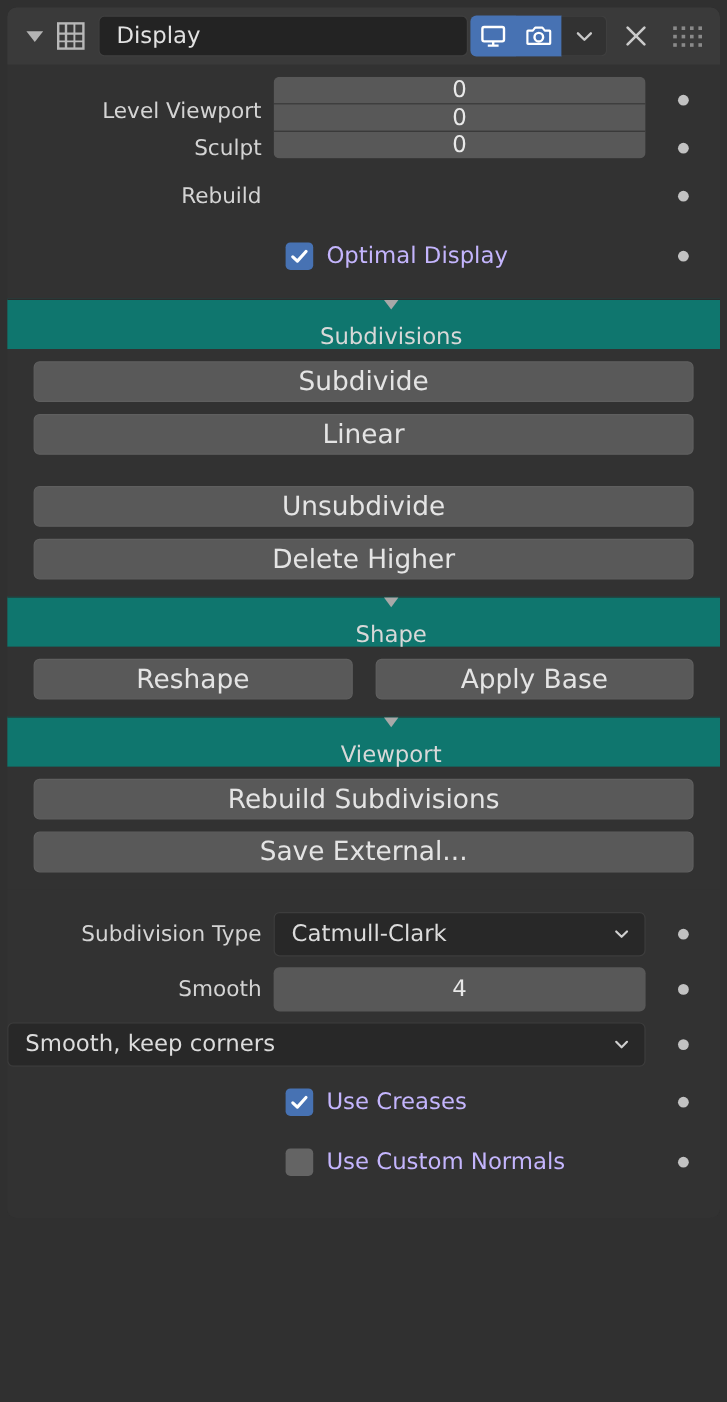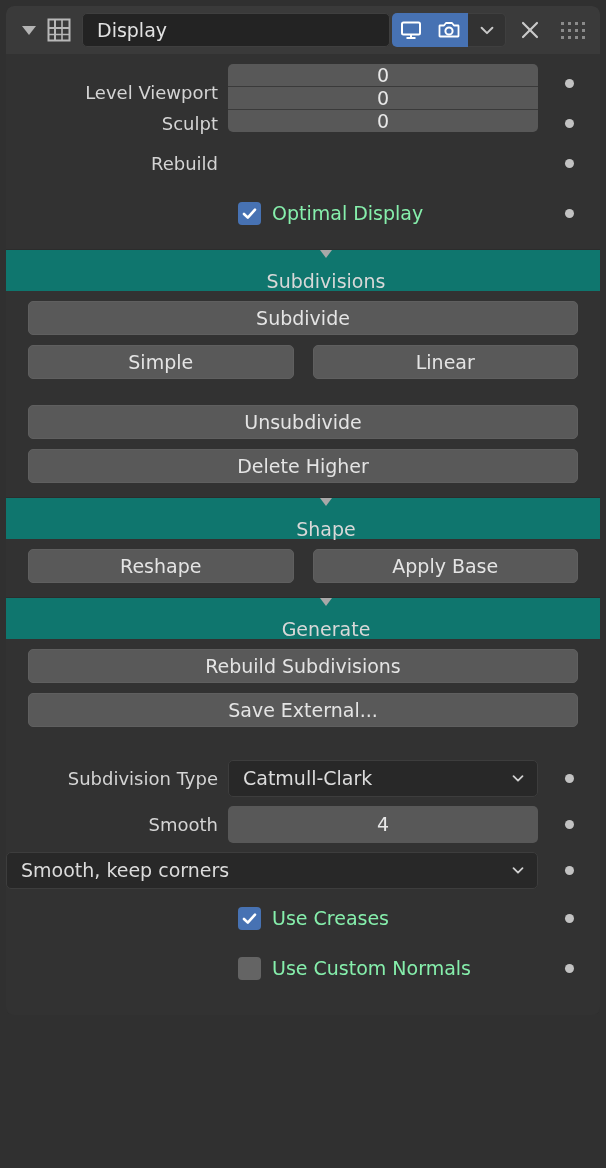--- a/index.html
+++ b/index.html
@@ -147,33 +147,33 @@
   .cbox {
     width: 23px; height: 23px;
     border-radius: 4px;
     background: #4772b3;
     display:flex; align-items:center; justify-content:center;
     margin-left: 10px;
     cursor:pointer;
     flex: none;
   }
   .cbox.unchecked { background: #646464; }
-  .cb-label { color:#86efac; font-size: 19px; margin-left: 11px; white-space:nowrap; }
+  .cb-label { color:#c4b5fd; font-size: 19px; margin-left: 11px; white-space:nowrap; }
   .checkrow .grow { flex: 1; }
 
   
   .btnrow { display:flex; gap: 19px; padding: 0 22px; margin-bottom: 10px; }
   .btn {
     flex:1;
     height: 34px;
     background: #595959;
     border: 1px solid #5f5f5f;
     border-radius: 5px;
     color: #e4e4e4;
-    font-size: 19px;
+    font-size: 22px;
     display:flex; align-items:center; justify-content:center;
     cursor:pointer;
   }
   .gap10 { height: 10px; }
   .gap16 { height: 16px; }
 </style>
 </head>
 <body>
 
 <div class="panel">
@@ -293,21 +293,20 @@
 
     <div class="sec-header">
       <span class="tri-s"></span>
       <span class="sec-title">Subdivisions</span>
     </div>
     <div class="sec-body">
       <div class="btnrow">
         <div class="btn">Subdivide</div>
       </div>
       <div class="btnrow">
-        <div class="btn">Simple</div>
         <div class="btn">Linear</div>
       </div>
       <div class="gap16"></div>
       <div class="btnrow">
         <div class="btn">Unsubdivide</div>
       </div>
       <div class="btnrow" style="margin-bottom:0;">
         <div class="btn">Delete Higher</div>
       </div>
     </div>
@@ -318,21 +317,21 @@
     </div>
     <div class="sec-body">
       <div class="btnrow" style="margin-bottom:0;">
         <div class="btn">Reshape</div>
         <div class="btn">Apply Base</div>
       </div>
     </div>
 
     <div class="sec-header">
       <span class="tri-s"></span>
-      <span class="sec-title">Generate</span>
+      <span class="sec-title">Viewport</span>
     </div>
     <div class="sec-body">
       <div class="btnrow">
         <div class="btn">Rebuild Subdivisions</div>
       </div>
       <div class="btnrow" style="margin-bottom:0;">
         <div class="btn">Save External...</div>
       </div>
     </div>
 

